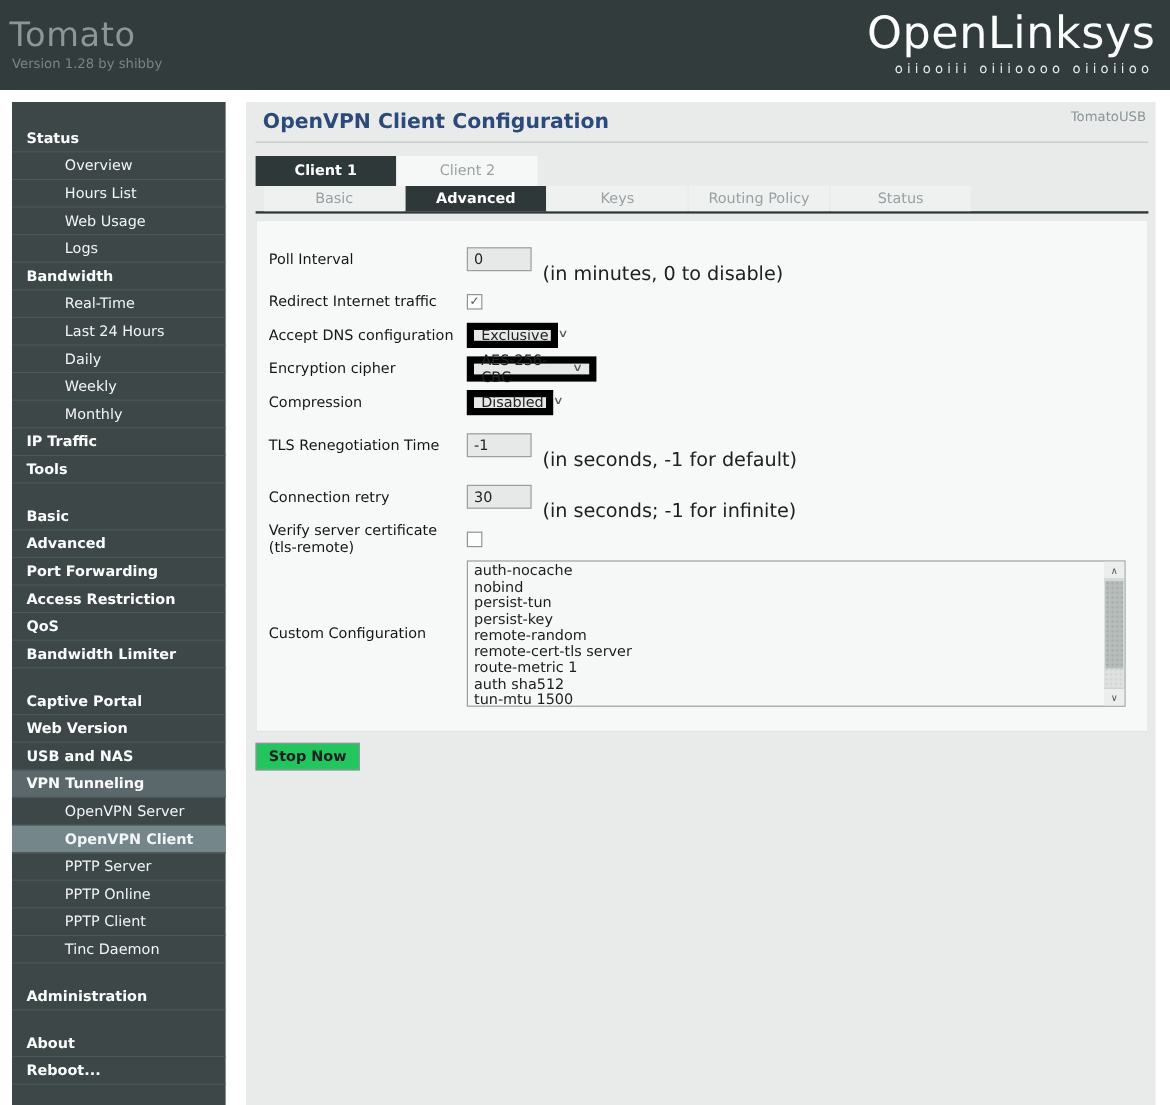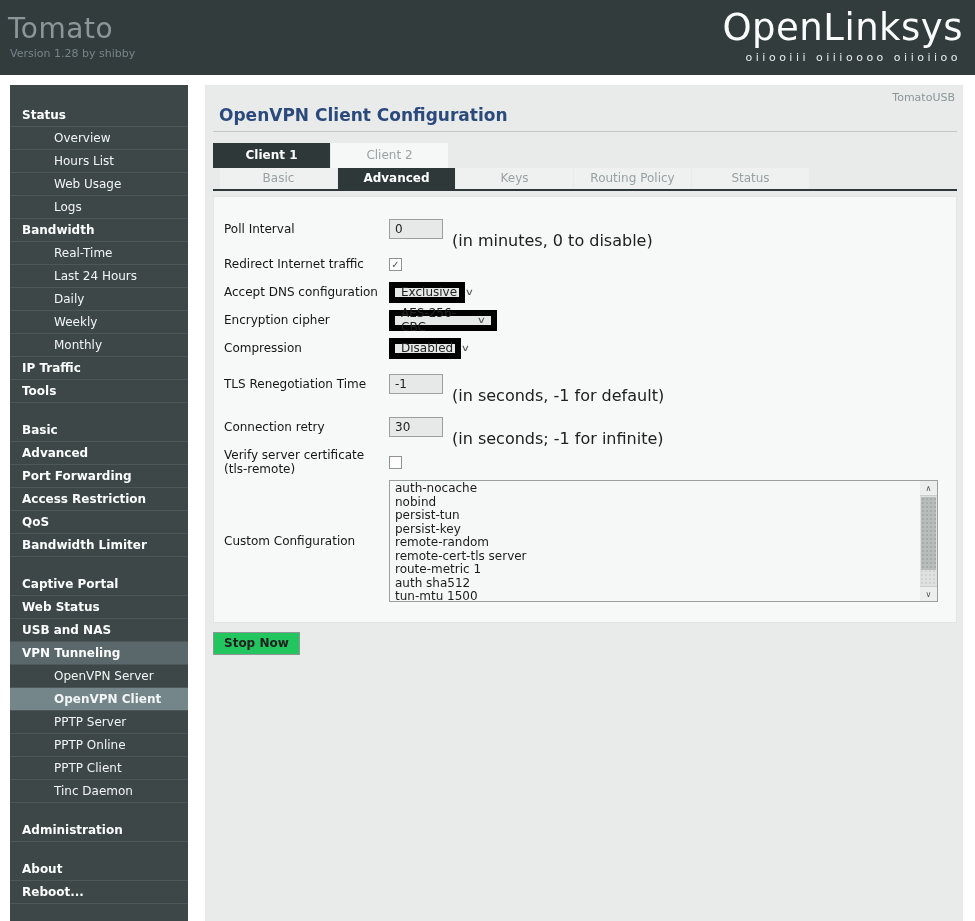--- a/index.html
+++ b/index.html
@@ -18,21 +18,21 @@
   .side-item { height:23px; line-height:22px; color:#f2f5f5; border-bottom:1px solid #4d5759; cursor:pointer; white-space:nowrap; overflow:hidden; }
   .side-item.hdr { font-weight:bold; padding-left:12px; color:#fcfdfd; }
   .side-item.sub { padding-left:44px; }
   .side-item.spacer { height:16px; border-bottom:none; cursor:default; }
   .side-item.hl1 { background:#5a686b; }
   .side-item.hl2 { background:#75868b; font-weight:bold; }
 
   
   .main { position:absolute; left:205px; top:85px; width:758px; height:836px; background:#e9ebeb; }
   .corner-label { position:absolute; top:6px; right:8px; font-size:11px; color:#8b9597; }
-  .page-title { padding:20px 8px 0 14px; font-size:17px; font-weight:bold; color:#2b4a7b; }
+  .page-title { padding:7px 8px 0 14px; font-size:17px; font-weight:bold; color:#2b4a7b; }
   .title-rule { height:1px; background:#c3c7c7; margin:6px 6px 0 8px; }
 
   .tabs-row1 { display:flex; margin:11px 0 0 8px; }
   .tabs-row2 { display:flex; margin:0 0 0 15px; }
   .tab { width:117px; text-align:center; cursor:pointer; }
   .tab.client { height:25px; line-height:25px; margin-right:1px; background:#f6f7f7; color:#9aa3a4; }
   .tab.section { height:21px; line-height:21px; margin-right:1px; background:#eff1f1; color:#98a1a2; }
   .tab.active { background:#2e3838; color:#ffffff; font-weight:bold; }
   .tab-rule { height:2px; background:#2e3838; margin:0 6px 0 8px; }
 
@@ -86,21 +86,21 @@
     <div class="side-item hdr">Tools</div>
     <div class="side-item spacer"></div>
     <div class="side-item hdr">Basic</div>
     <div class="side-item hdr">Advanced</div>
     <div class="side-item hdr">Port Forwarding</div>
     <div class="side-item hdr">Access Restriction</div>
     <div class="side-item hdr">QoS</div>
     <div class="side-item hdr">Bandwidth Limiter</div>
     <div class="side-item spacer"></div>
     <div class="side-item hdr">Captive Portal</div>
-    <div class="side-item hdr">Web Status</div>
+    <div class="side-item hdr">Web Version</div>
     <div class="side-item hdr">USB and NAS</div>
     <div class="side-item hdr hl1">VPN Tunneling</div>
     <div class="side-item sub">OpenVPN Server</div>
     <div class="side-item sub hl2">OpenVPN Client</div>
     <div class="side-item sub">PPTP Server</div>
     <div class="side-item sub">PPTP Online</div>
     <div class="side-item sub">PPTP Client</div>
     <div class="side-item sub">Tinc Daemon</div>
     <div class="side-item spacer"></div>
     <div class="side-item hdr">Administration</div>

